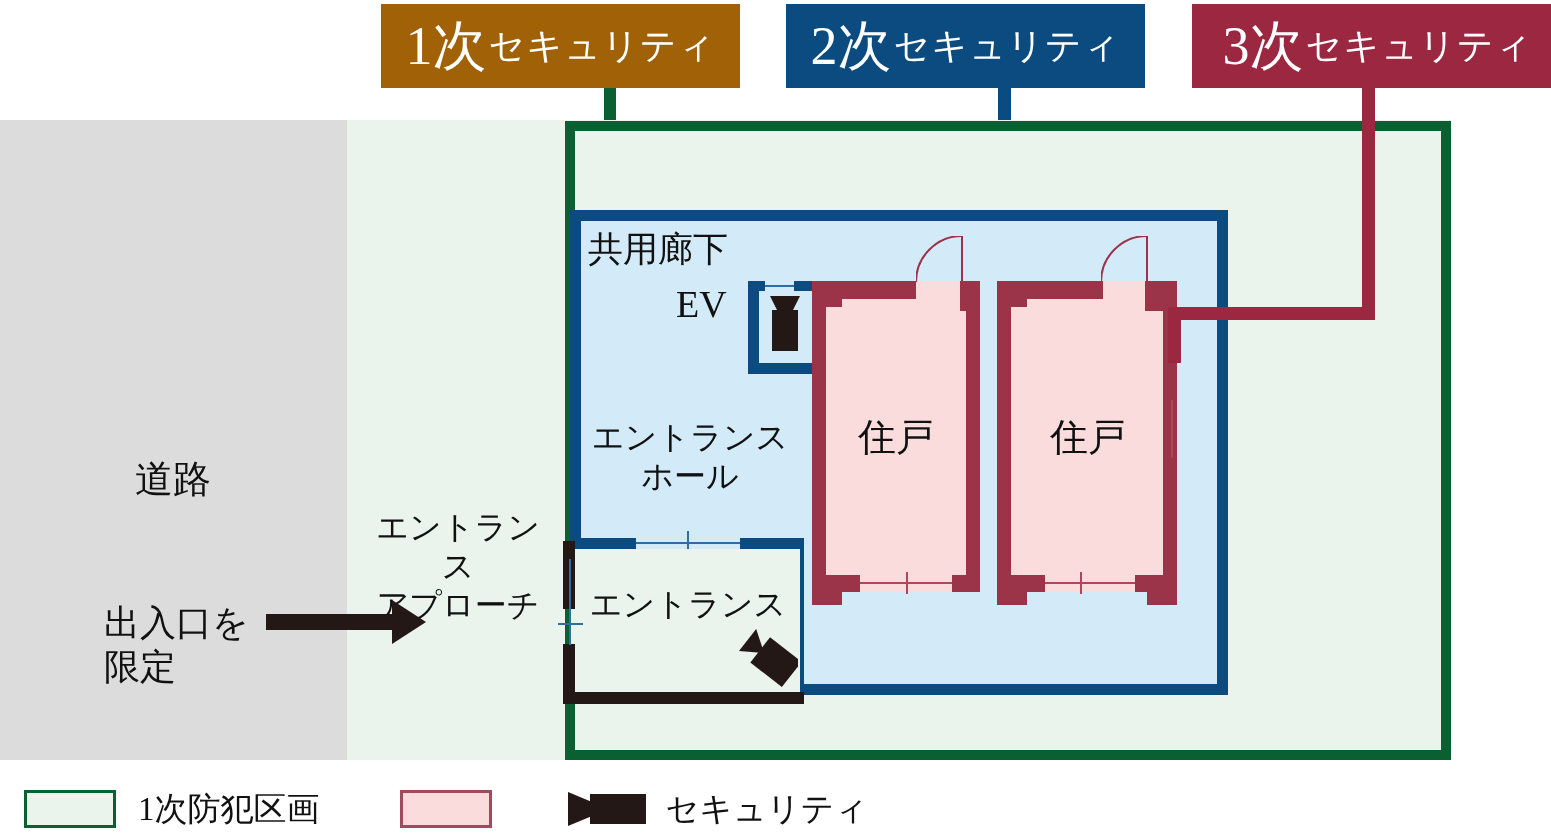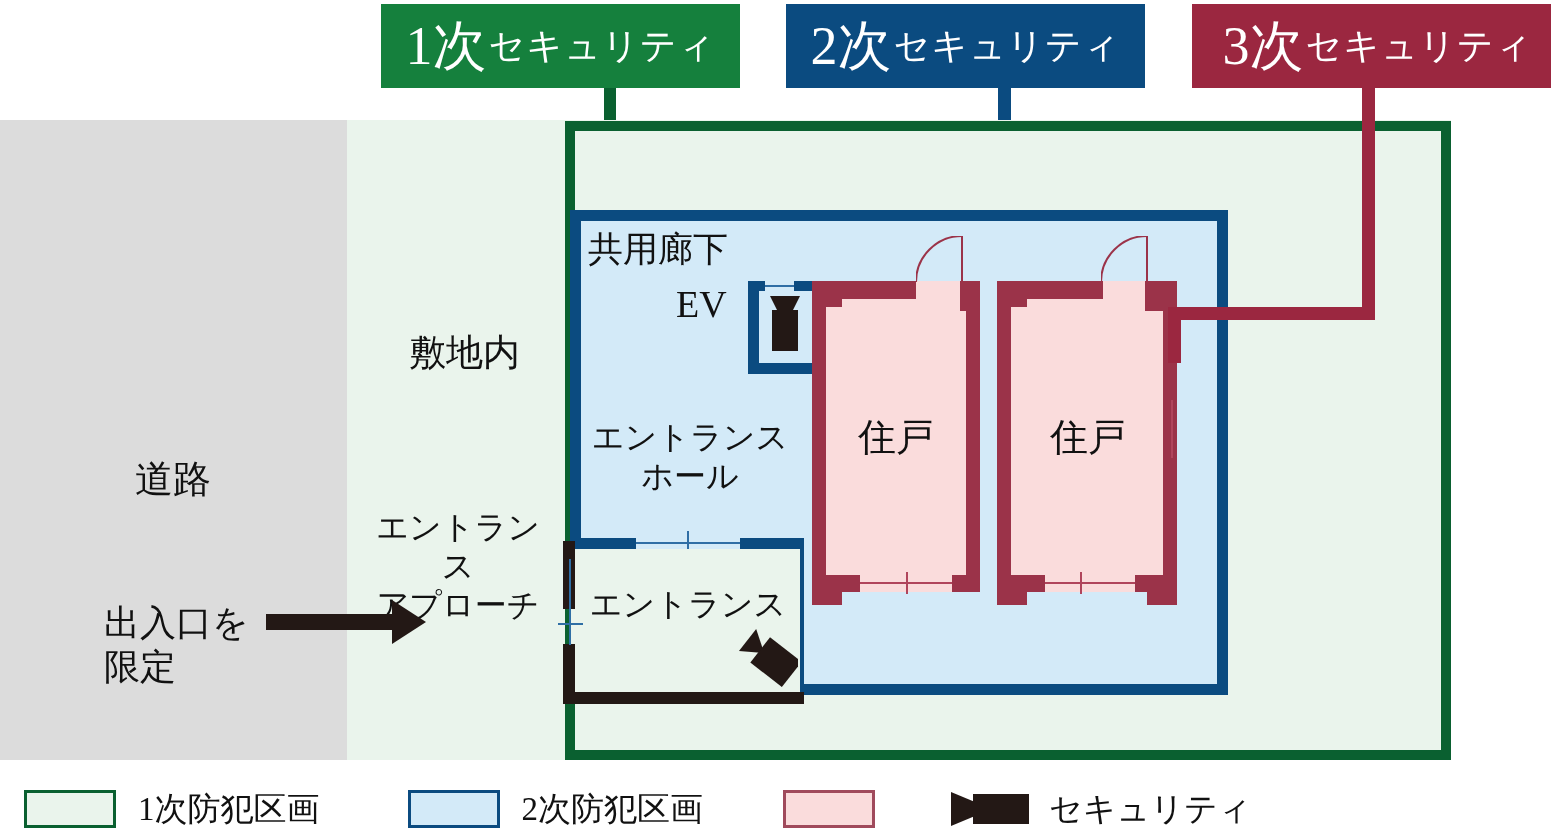--- a/index.html
+++ b/index.html
@@ -131,21 +131,21 @@
     width: 92px;
     height: 38px;
     position: relative;
   }
 </style>
 </head>
 <body>
 
 <div id="root">
 
-  <div class="banner" style="left:381px; top:4px; width:359px; height:84px; background:#15803d;">
+  <div class="banner" style="left:381px; top:4px; width:359px; height:84px; background:#a16207;">
     <span class="num">1次</span>
     <span class="kana">セキュリティ</span>
   </div>
   <div class="banner-stem" style="left:604px; top:88px; width:12px; height:38px; background:#0a6030;"></div>
 
   <div class="banner" style="left:786px; top:4px; width:359px; height:84px; background:#0b4b80;">
     <span class="num">2次</span>
     <span class="kana">セキュリティ</span>
   </div>
   <div class="banner-stem" style="left:998px; top:88px; width:13px; height:122px; background:#0b4b80;"></div>
@@ -247,21 +247,20 @@
       <line x1="46" y1="0" x2="46" y2="46" stroke="#9b3349" stroke-width="2"></line>
     </svg>
   </div>
 
   <div class="abs stroke-red" style="left:1362px; top:88px; width:13px; height:228px;"></div>
   <div class="abs stroke-red" style="left:1168px; top:307px; width:207px; height:13px;"></div>
   <div class="abs stroke-red" style="left:1168px; top:307px; width:13px; height:56px;"></div>
 
   <div class="plan-label" style="left:98px; top:456px; width:150px; font-size:38px;">道路</div>
 
-  <div class="plan-label" style="left:392px; top:330px; width:145px; font-size:37px;">敷地内</div>
 
   <div class="plan-label" style="left:362px; top:508px; width:192px; font-size:32px;">エントランス
 アプローチ</div>
 
   <div class="plan-label" style="left:588px; top:229px; width:160px; font-size:35px; text-align:left;">共用廊下</div>
 
   <div class="plan-label" style="left:104px; top:602px; width:150px; font-size:36px; text-align:left;">出入口を
 限定</div>
 
   <div class="plan-label" style="left:676px; top:281px; width:70px; font-size:38px; text-align:left;">EV</div>
@@ -275,24 +274,20 @@
 
   <div class="plan-label" style="left:1036px; top:414px; width:104px; font-size:38px;">住戸</div>
 
   <div class="arrow-shaft" style="left:266px; top:614px; width:126px; height:16px;"></div>
   <div class="arrow-head" style="left:392px; top:600px;"></div>
 
   <div class="legend">
     <div class="legend-item" style="margin-left:24px;">
       <div class="swatch sw-green"></div>
       <div class="legend-label">1次防犯区画</div>
-    </div>
-    <div class="legend-item" style="margin-left:88px;">
-      <div class="swatch sw-blue"></div>
-      <div class="legend-label">2次防犯区画</div>
     </div>
     <div class="legend-item" style="margin-left:80px;">
       <div class="swatch sw-red"></div>
     </div>
     <div class="legend-item" style="margin-left:70px;">
       <div class="legend-cam">
         <svg width="92" height="38" viewBox="0 0 92 38">
           <polygon points="6,2 6,36 30,26 30,12" fill="#231815"></polygon>
           <rect x="28" y="4" width="56" height="30" fill="#231815"></rect>
         </svg>

